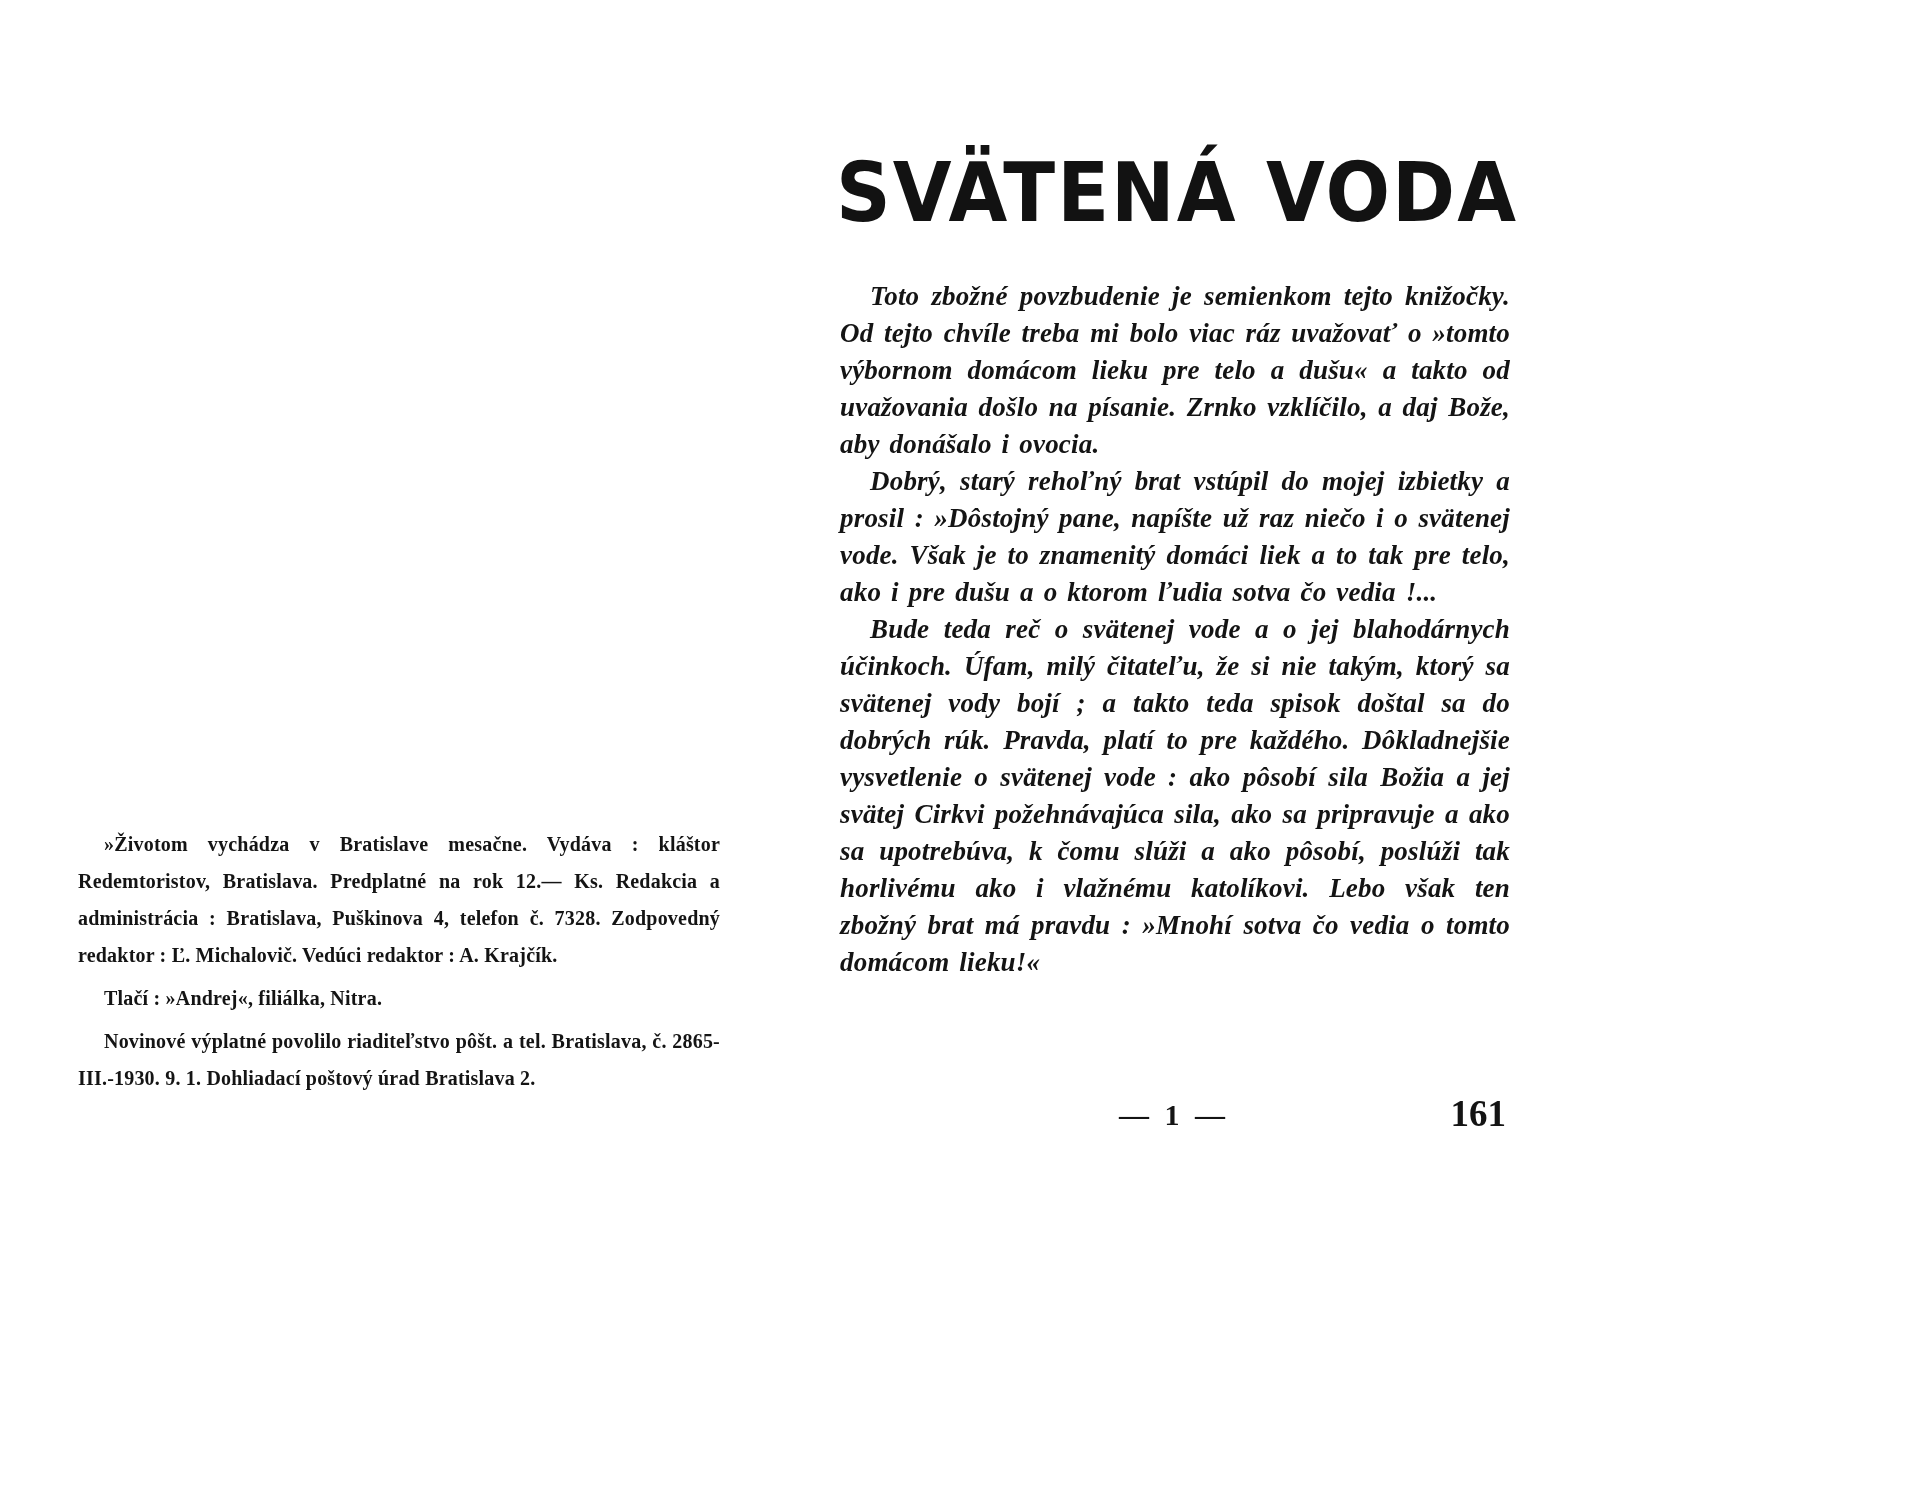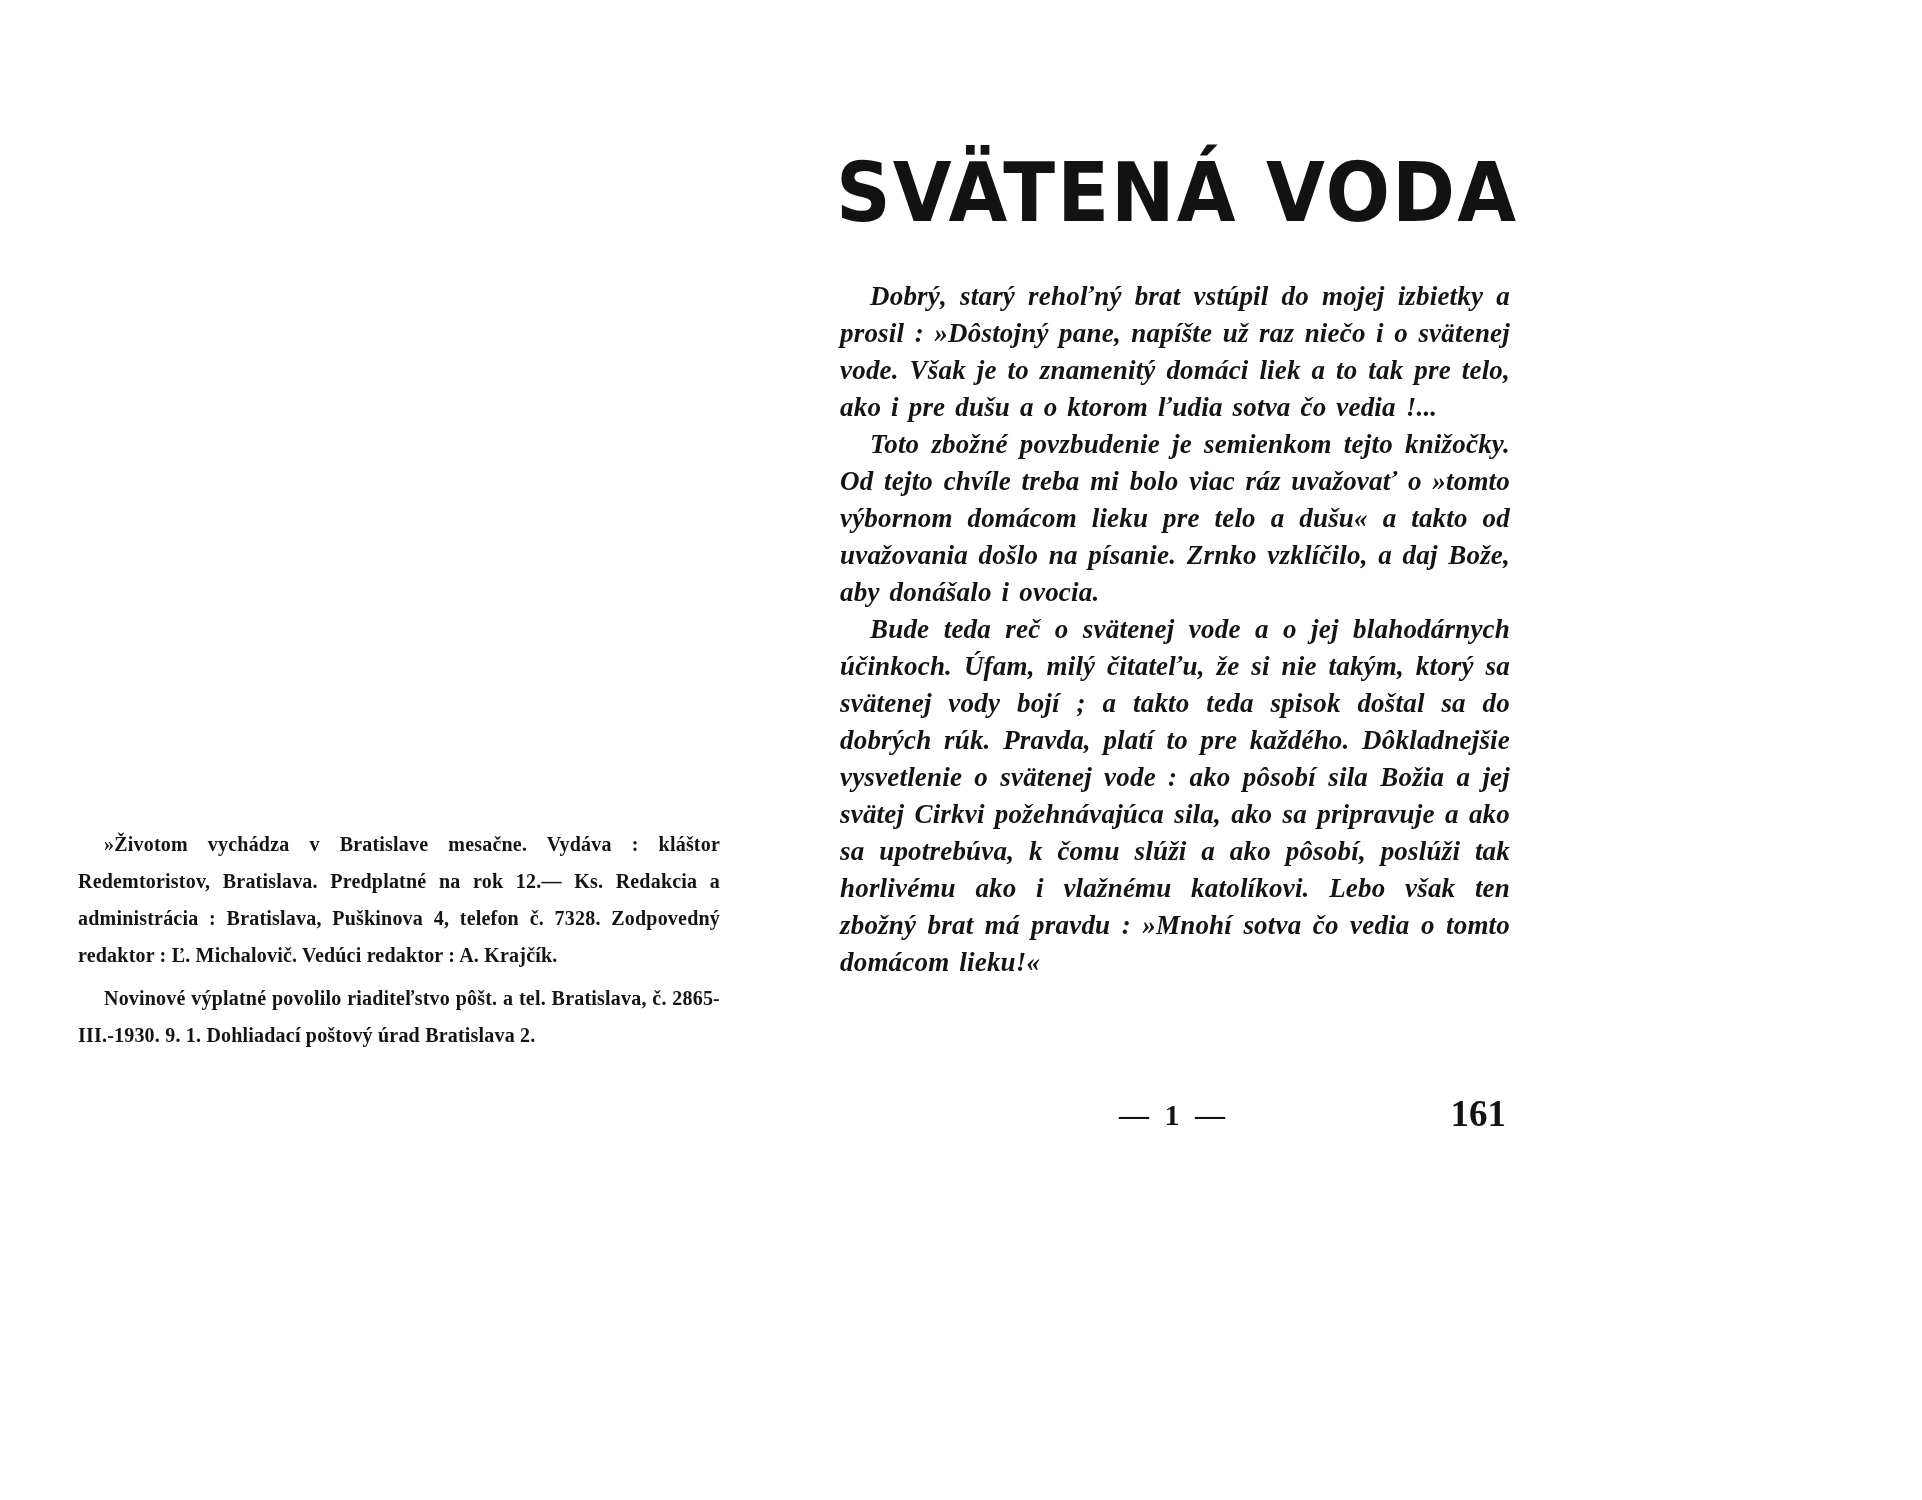--- a/index.html
+++ b/index.html
@@ -100,31 +100,32 @@
   }
 </style>
 </head>
 <body>
 
 <div class="spread">
 
   <div class="left-page">
     <div class="imprint">
       <p>»Životom vychádza v Bratislave mesačne. Vydáva : kláštor Redemtoristov, Bratislava. Predplatné na rok 12.— Ks. Redakcia a administrácia : Bratislava, Puškinova 4, telefon č. 7328. Zodpovedný redaktor : Ľ. Michalovič. Vedúci redaktor : A. Krajčík.</p>
+      <p>Tlačí : »Andrej«, filiálka, Nitra.</p>
       <p>Novinové výplatné povolilo riaditeľstvo pôšt. a tel. Bratislava, č. 2865-III.-1930. 9. 1. Dohliadací poštový úrad Bratislava 2.</p>
     </div>
   </div>
 
   <div class="right-page">
 
     <div class="chapter-title">SVÄTENÁ VODA</div>
 
     <div class="body-text">
+      <p>Toto zbožné povzbudenie je semienkom tejto knižočky. Od tejto chvíle treba mi bolo viac ráz uvažovať o »tomto výbornom domácom lieku pre telo a dušu« a takto od uvažovania došlo na písanie. Zrnko vzklíčilo, a daj Bože, aby donášalo i ovocia.</p>
       <p>Dobrý, starý rehoľný brat vstúpil do mojej izbietky a prosil : »Dôstojný pane, napíšte už raz niečo i o svätenej vode. Však je to znamenitý domáci liek a to tak pre telo, ako i pre dušu a o ktorom ľudia sotva čo vedia !...</p>
-      <p>Toto zbožné povzbudenie je semienkom tejto knižočky. Od tejto chvíle treba mi bolo viac ráz uvažovať o »tomto výbornom domácom lieku pre telo a dušu« a takto od uvažovania došlo na písanie. Zrnko vzklíčilo, a daj Bože, aby donášalo i ovocia.</p>
       <p>Bude teda reč o svätenej vode a o jej blahodárnych účinkoch. Úfam, milý čitateľu, že si nie takým, ktorý sa svätenej vody bojí ; a takto teda spisok doštal sa do dobrých rúk. Pravda, platí to pre každého. Dôkladnejšie vysvetlenie o svätenej vode : ako pôsobí sila Božia a jej svätej Cirkvi požehnávajúca sila, ako sa pripravuje a ako sa upotrebúva, k čomu slúži a ako pôsobí, poslúži tak horlivému ako i vlažnému katolíkovi. Lebo však ten zbožný brat má pravdu : »Mnohí sotva čo vedia o tomto domácom lieku!«</p>
     </div>
 
     <div class="footer-row">
       <div class="page-footer">— 1 —</div>
       <div class="folio-number">161</div>
     </div>
 
   </div>
 

